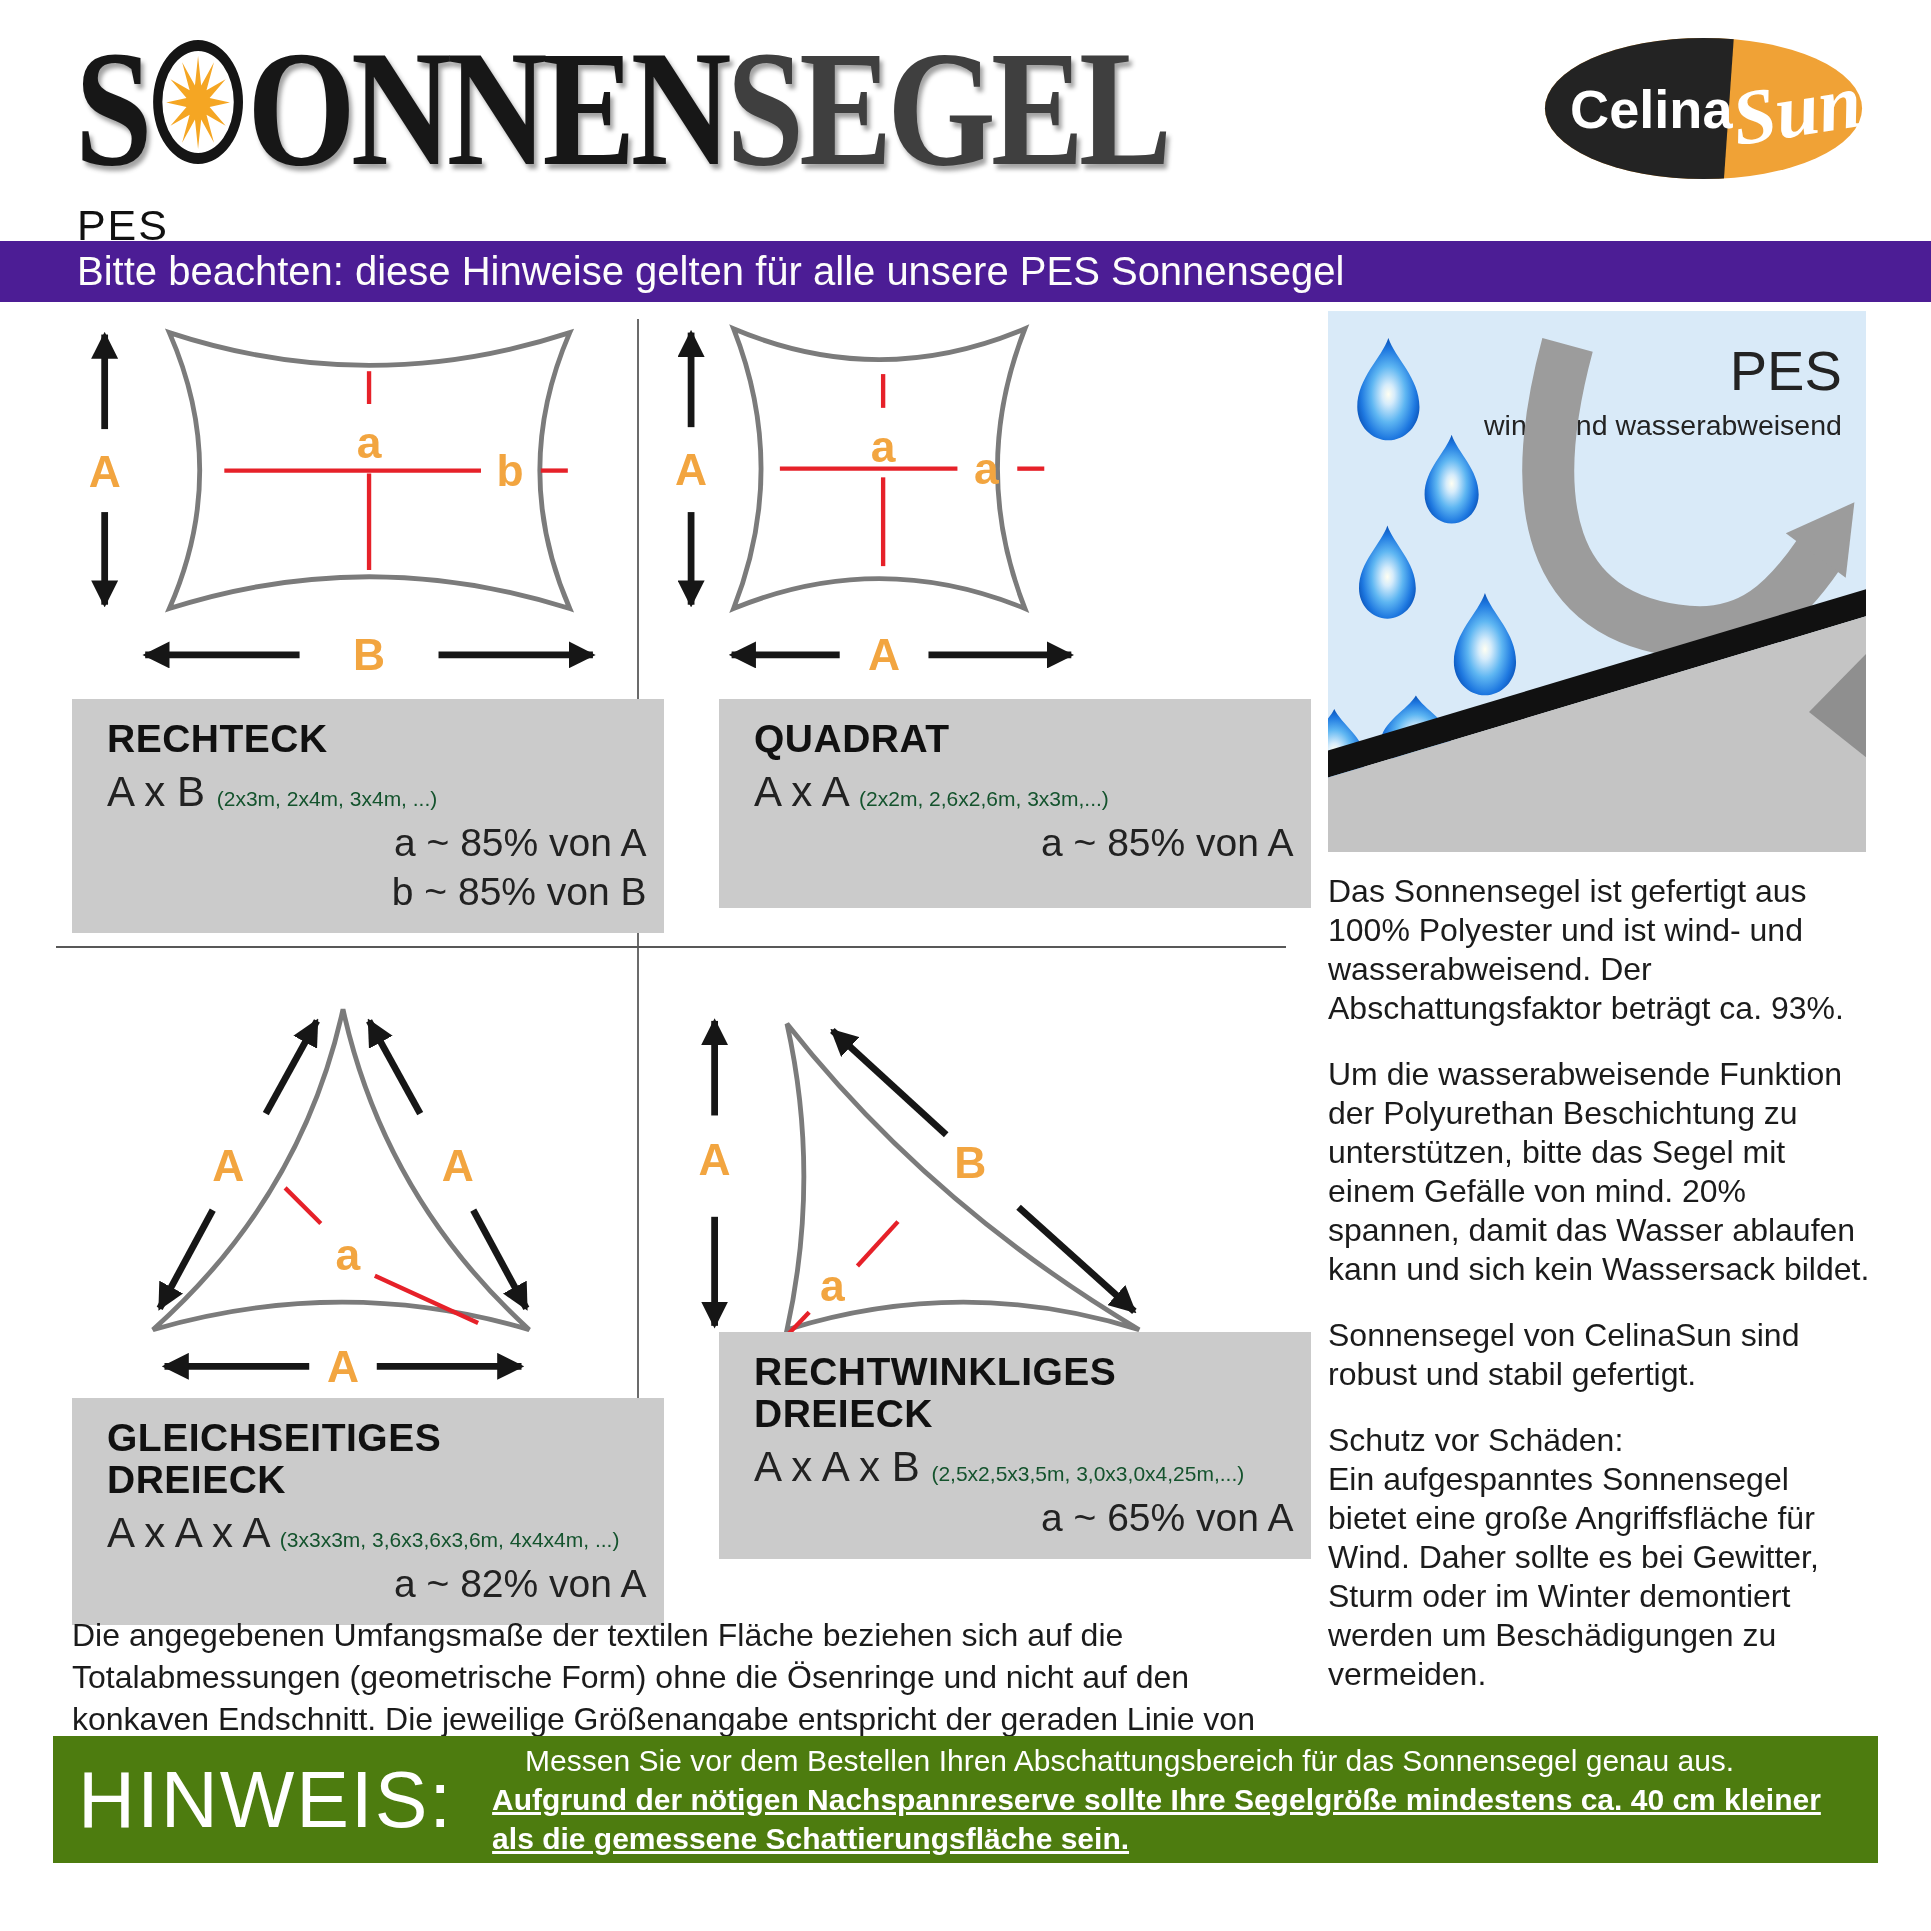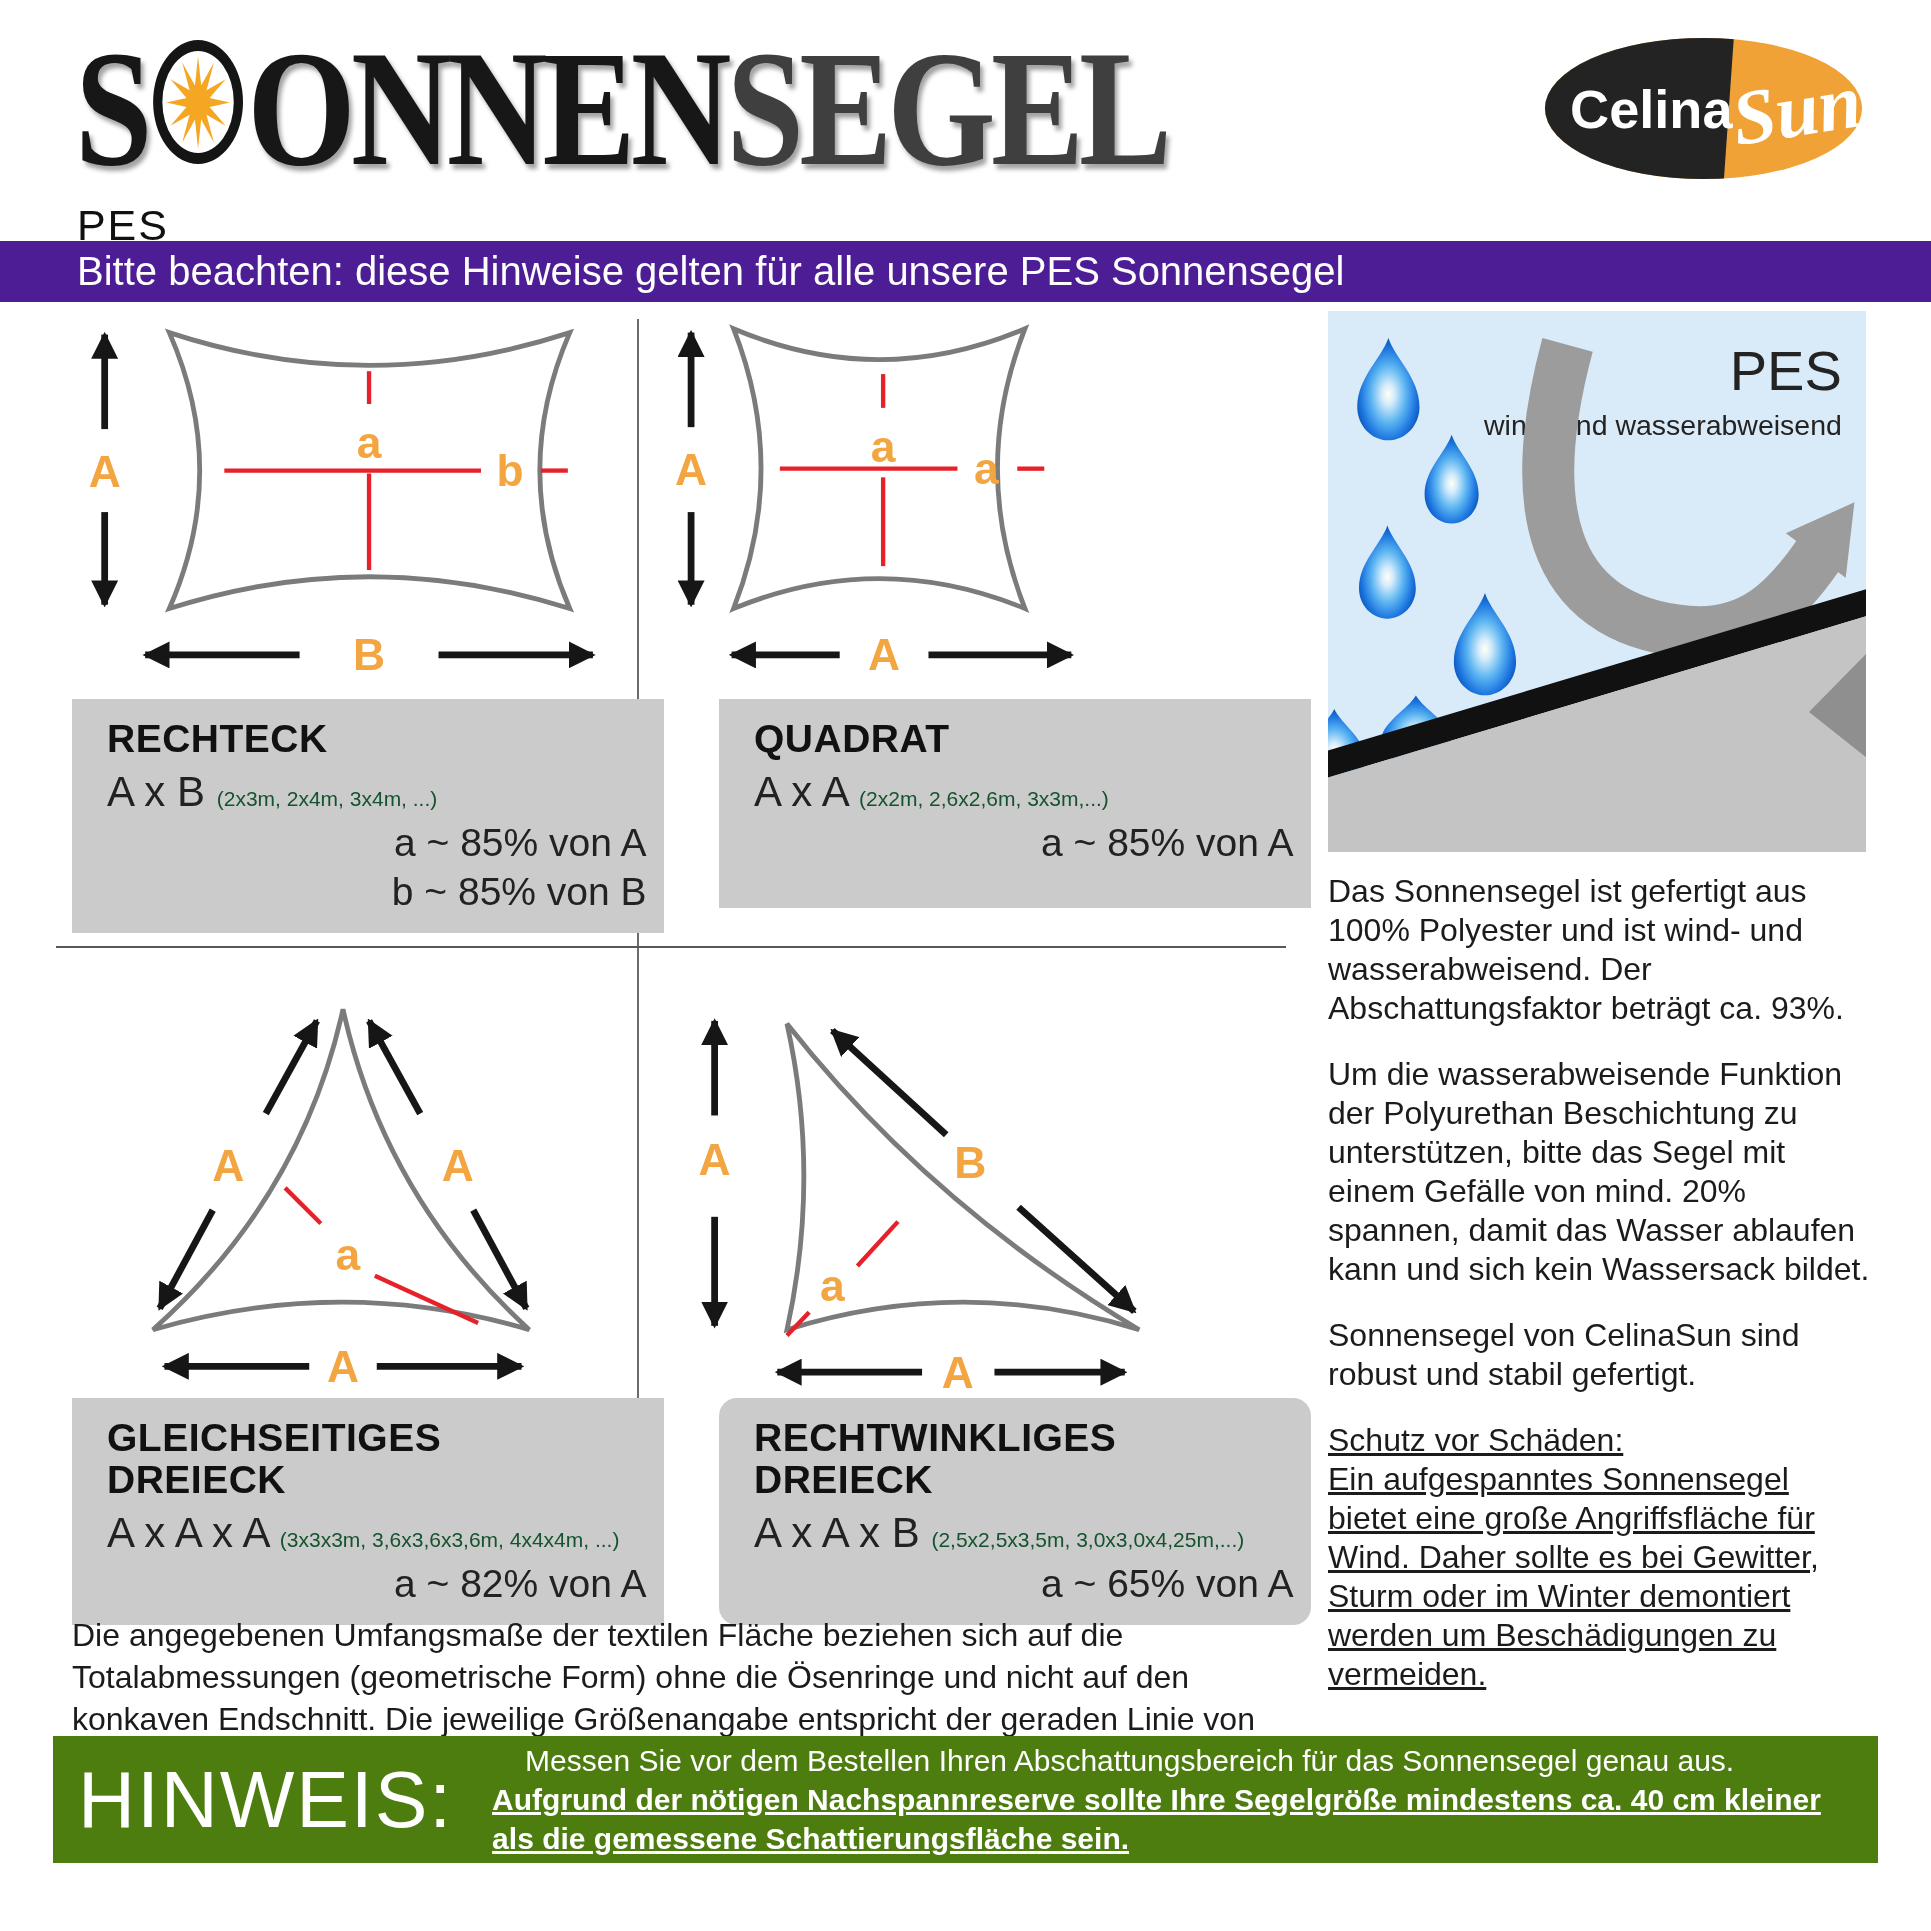--- a/index.html
+++ b/index.html
@@ -44,21 +44,21 @@
     padding:19.3px 17.4px 19.3px 35px;
   }
   .shape-box h3{margin:0 0 7.7px 0;font-size:39px;line-height:1.08;color:#111;white-space:pre-line;letter-spacing:0.5px;}
   .formula{font-size:42px;color:#222;font-weight:normal;}
   .sizes{font-size:21px;color:#14532d;}
   .box-line{font-size:39px;color:#222;margin-top:4.8px;text-align:right;}
   
   .pes-panel{position:absolute;left:1328px;top:311px;width:538px;height:541px;}
   .info-col{position:absolute;left:1328px;top:872px;width:543px;}
   .info-col p{font-size:32px;line-height:39px;margin:0 0 27px 0;color:#1b1b1b;}
-  .prewrap{white-space:pre-line;text-decoration:underline;}
+  .prewrap{white-space:pre-line;}
   
   .footnote{position:absolute;left:72px;top:1614px;width:1247px;font-size:32px;line-height:42px;color:#1b1b1b;}
   
   .hinweis{
     position:absolute;left:53px;top:1736px;width:1825px;height:127px;background:#4d7c0f;
     display:flex;align-items:center;box-sizing:border-box;color:#fff;
   }
   .hinweis .hlabel{font-size:79px;letter-spacing:1.9px;padding:0 39px 0 25px;white-space:nowrap;}
   .hinweis .htext{flex:1;padding-right:17.4px;}
   .hinweis .h1{font-size:30px;line-height:39px;margin-left:33px;}
@@ -186,21 +186,21 @@
 <div class="shape-box" style="left:72px;top:1398px;">
   <h3>GLEICHSEITIGES
 DREIECK</h3>
   <div class="formula">
     <span>A x A x A</span>
     <span class="sizes">(3x3x3m, 3,6x3,6x3,6m, 4x4x4m, ...)</span>
   </div>
   <div class="box-line">a ~ 82% von A</div>
 </div>
 
-<div class="shape-box" style="left:719px;top:1398px;border-radius:18px;">
+<div class="shape-box" style="left:719px;top:1332px;">
   <h3>RECHTWINKLIGES
 DREIECK</h3>
   <div class="formula">
     <span>A x A x B</span>
     <span class="sizes">(2,5x2,5x3,5m, 3,0x3,0x4,25m,...)</span>
   </div>
   <div class="box-line">a ~ 65% von A</div>
 </div>
 
 <div class="pes-panel">

